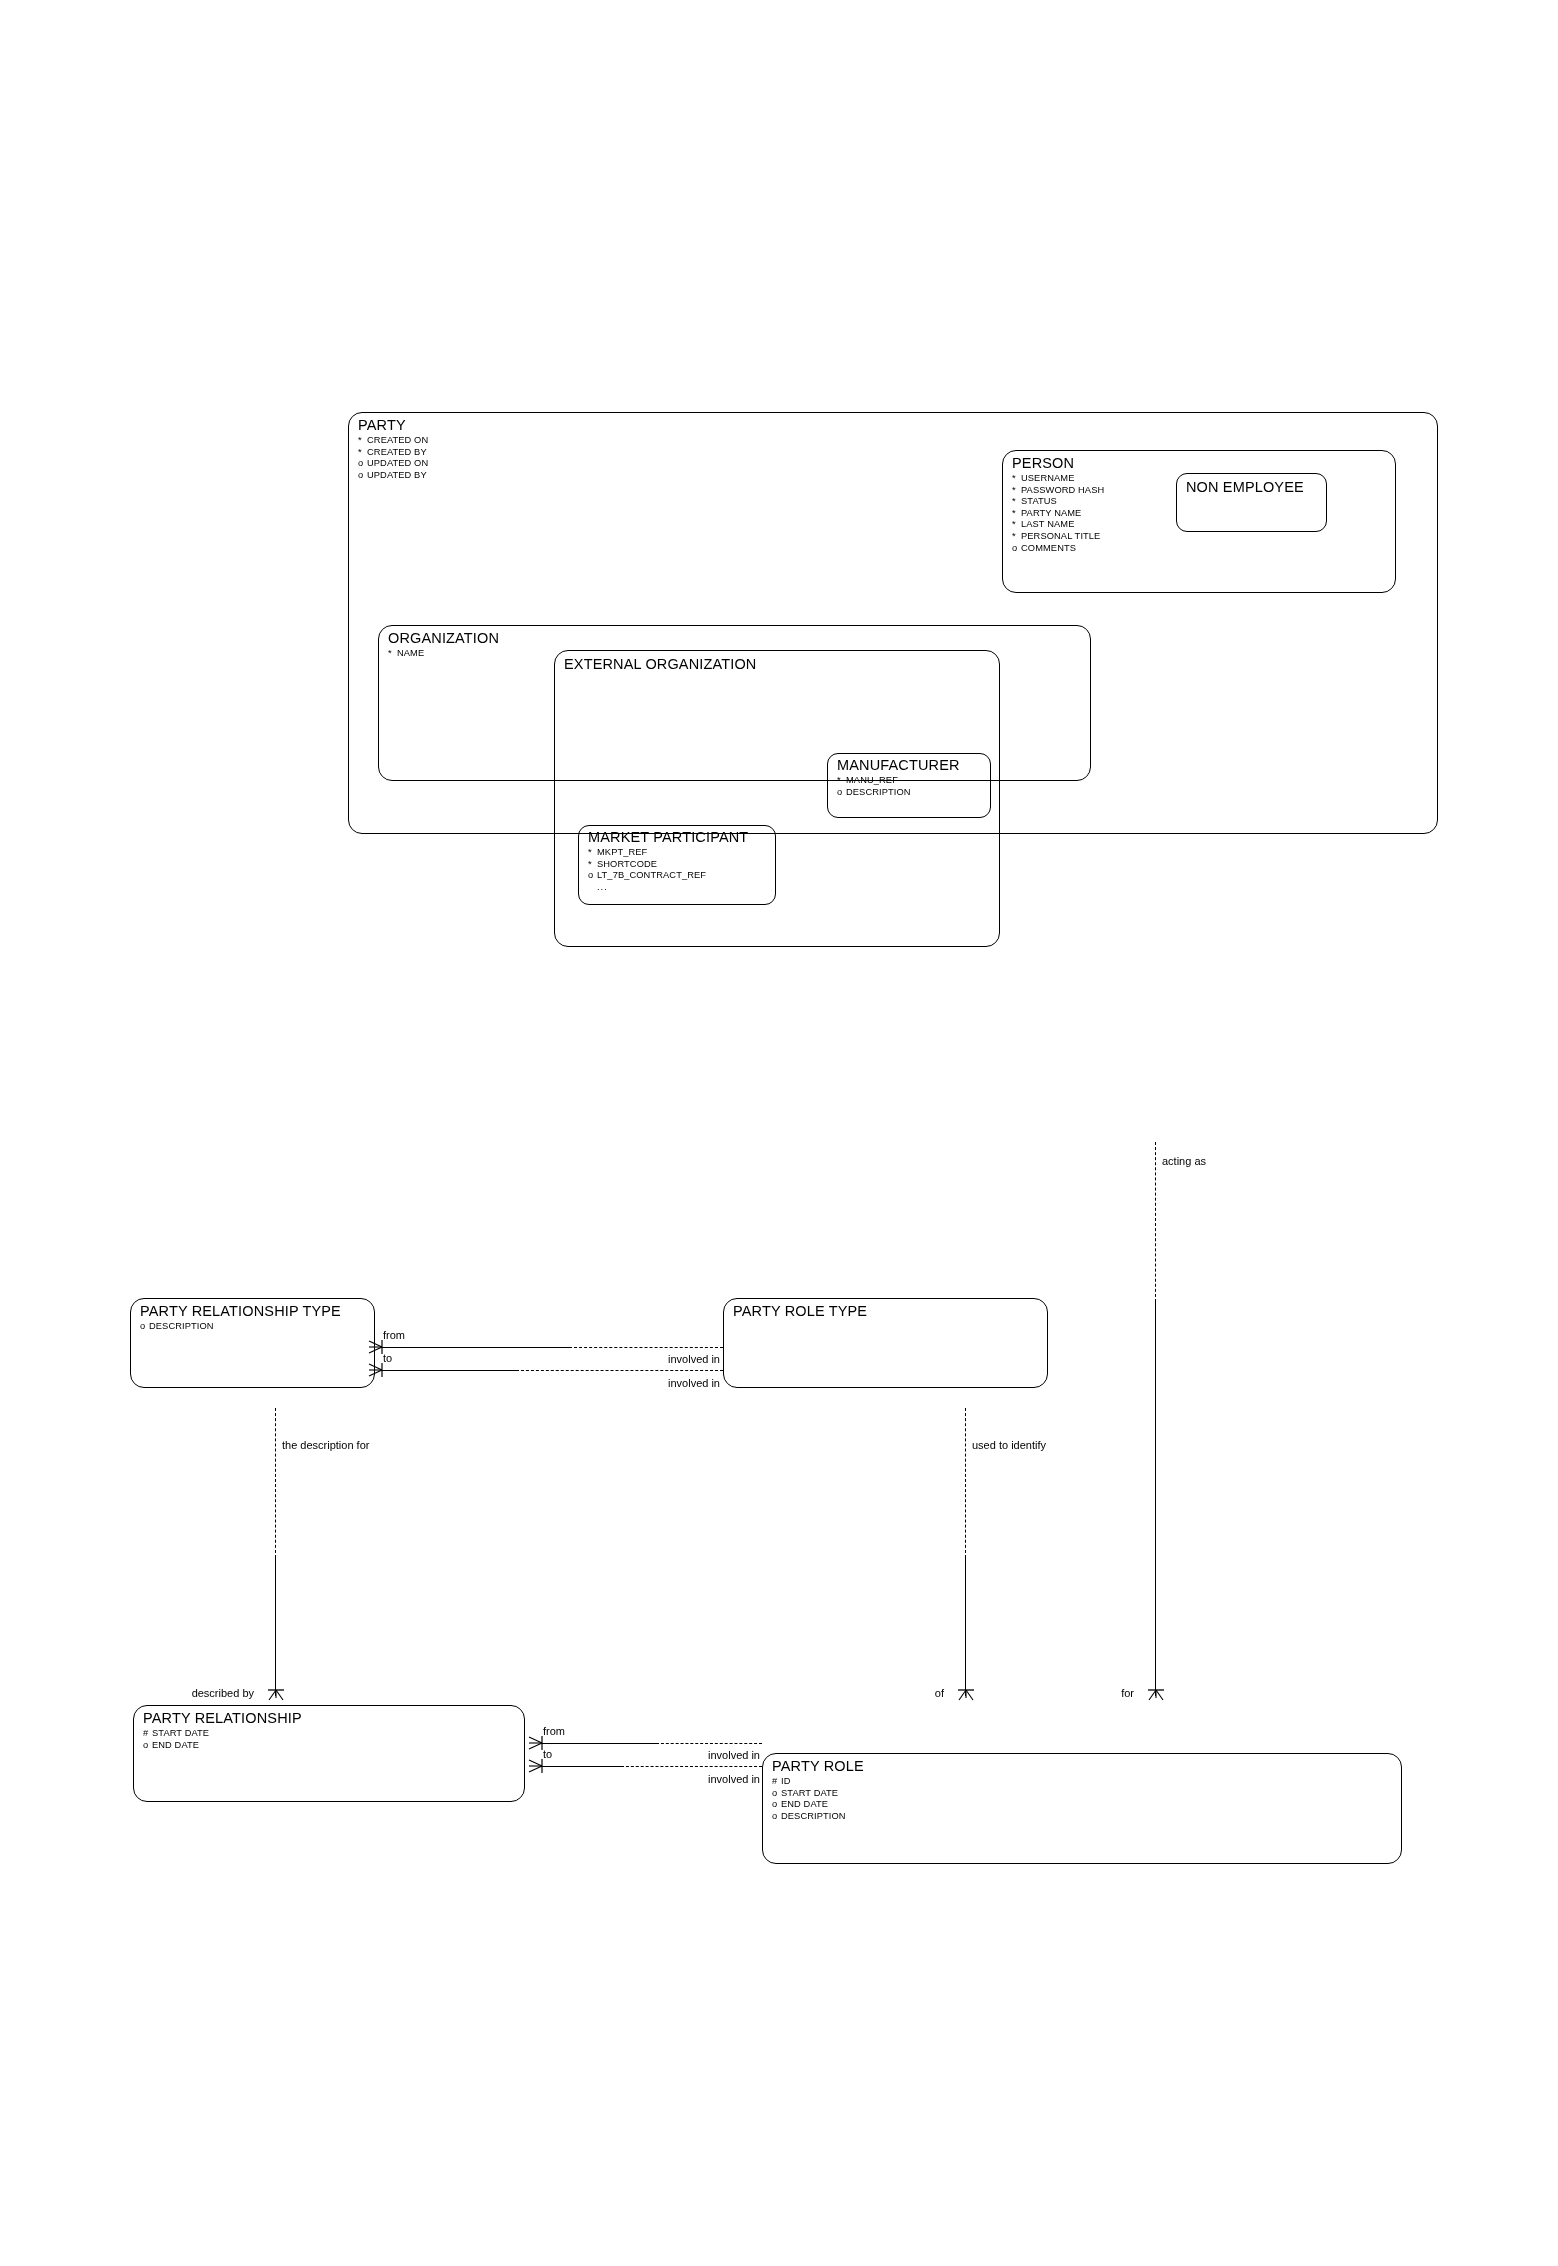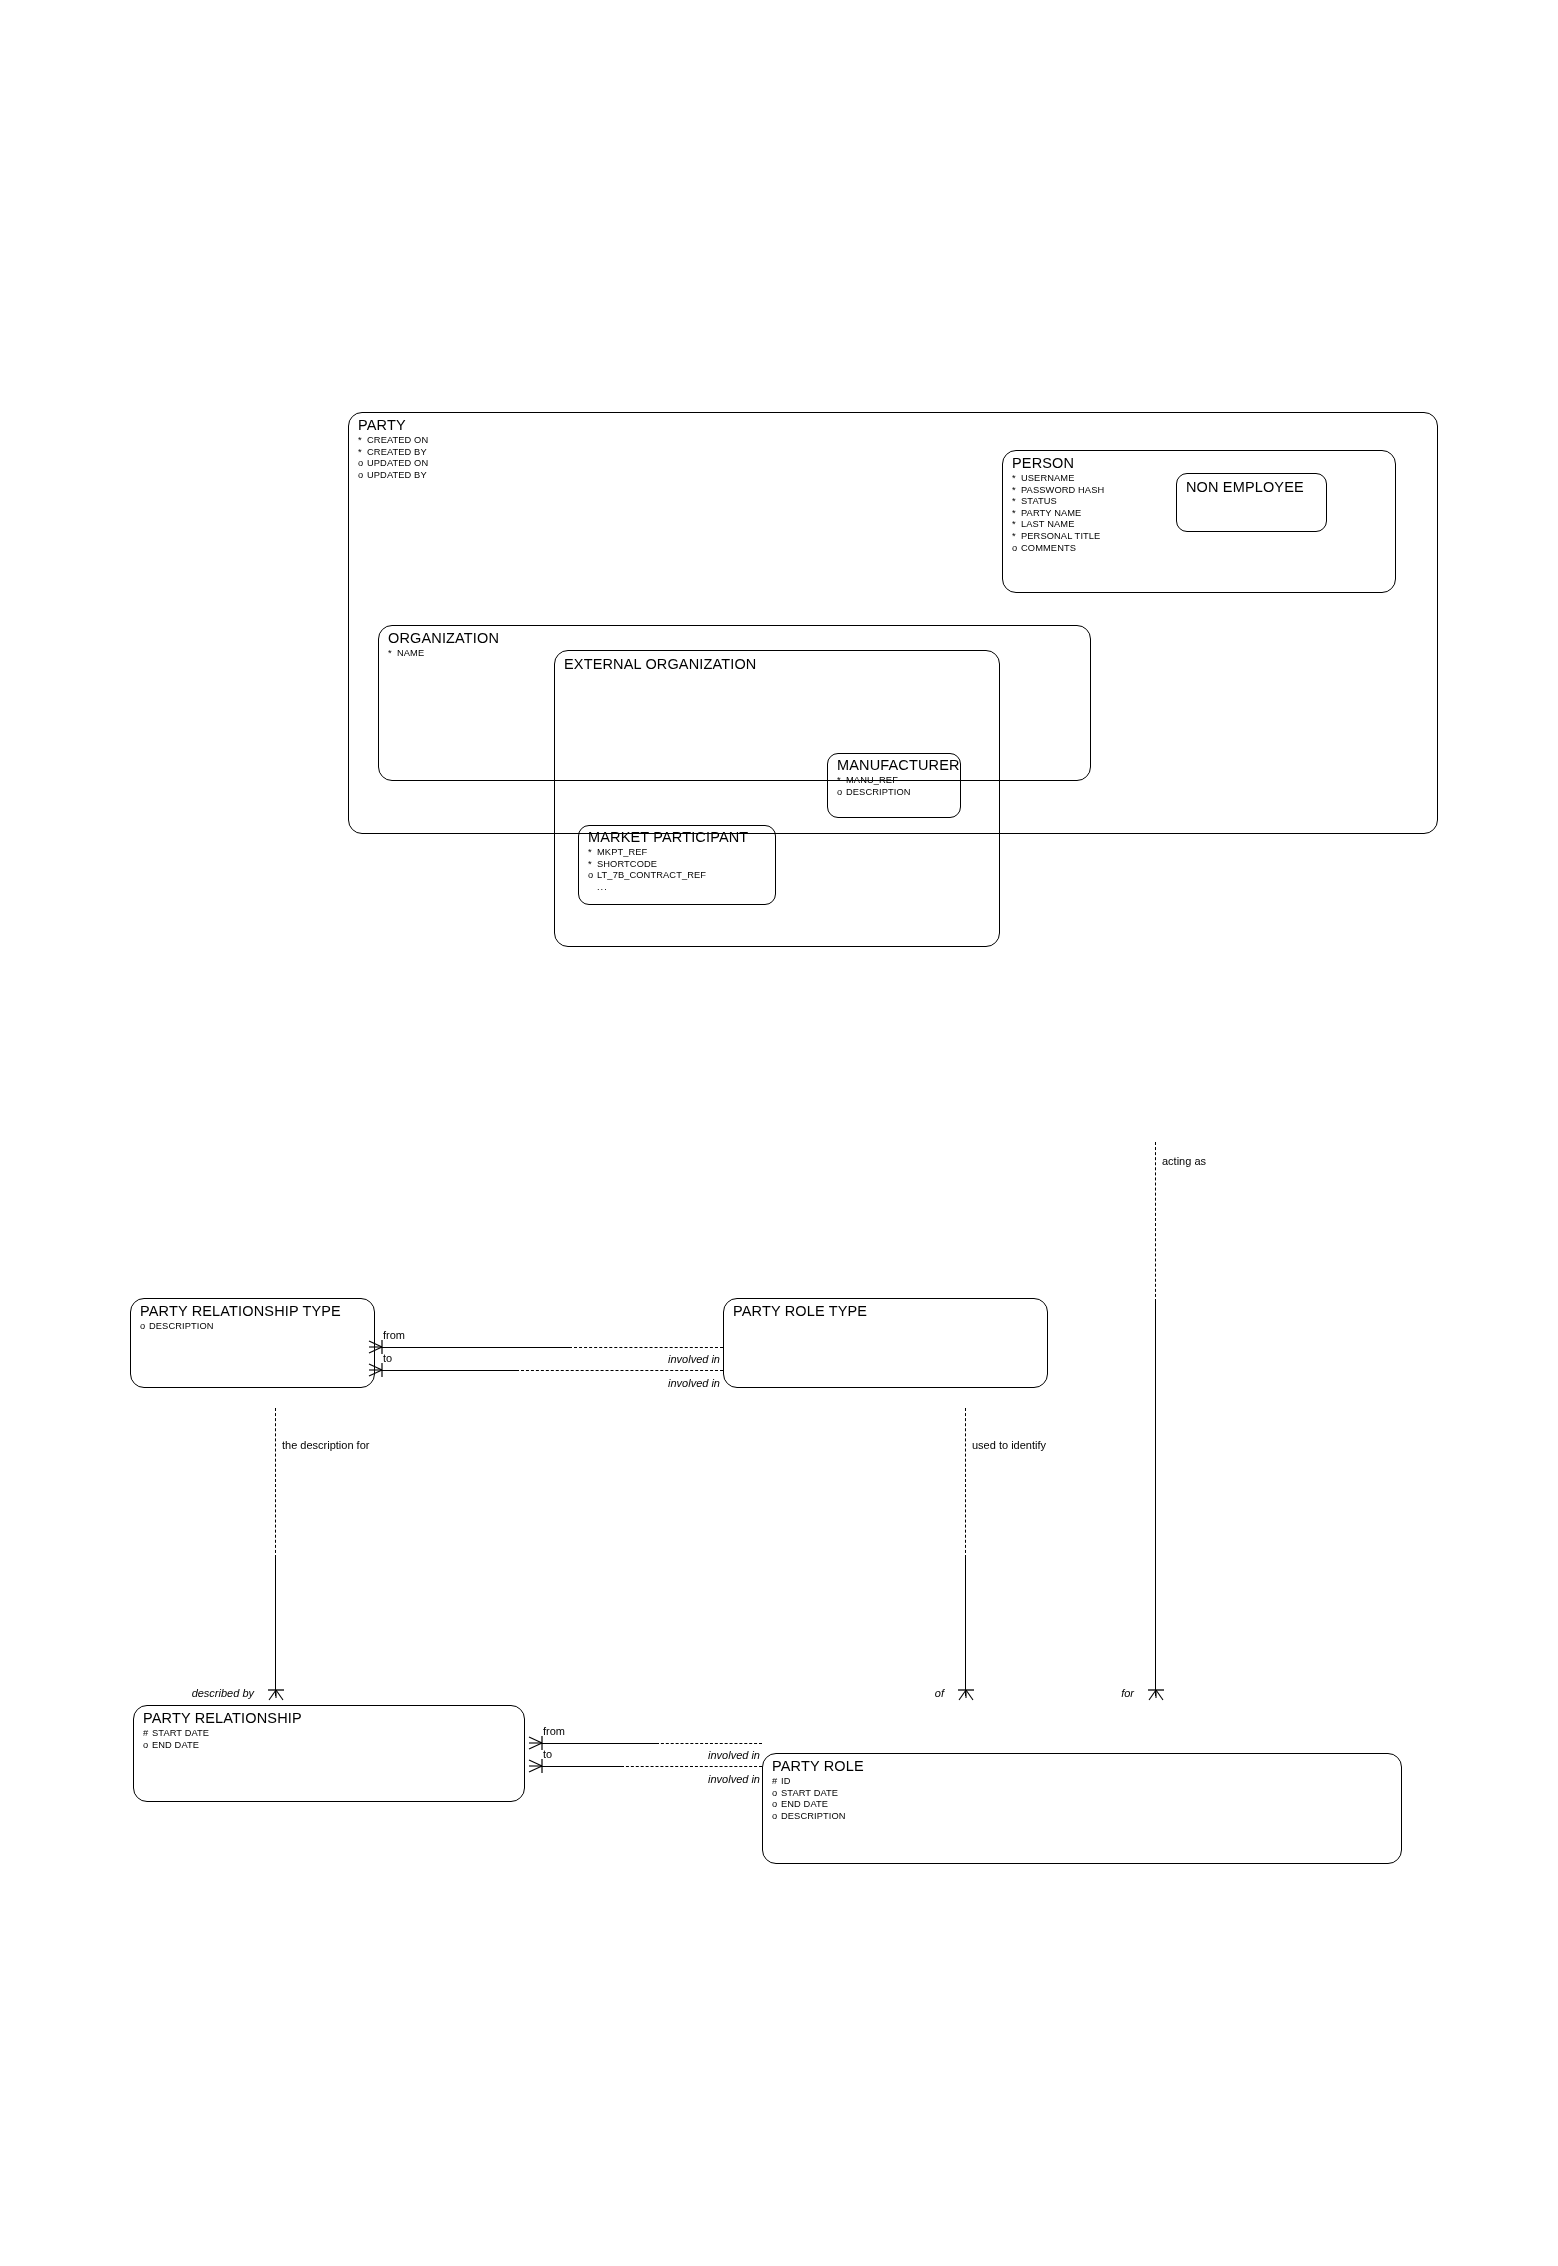--- a/index.html
+++ b/index.html
@@ -75,21 +75,20 @@
   }
   .rel-label {
     position: absolute;
     font-size: 11px;
     color: #000000;
     white-space: nowrap;
     line-height: 1;
   }
   .rel-label.right {
     text-align: right;
-    font-style: italic;
   }
   .crow {
     position: absolute;
   }
 </style>
 </head>
 <body>
 
 <div id="page">
 
@@ -124,21 +123,21 @@
     <div class="ent-title">ORGANIZATION</div>
     <div class="attrs">
       <div class="attr"><span class="mark">*</span><span>NAME</span></div>
     </div>
   </div>
 
   <div class="entity" style="left:554px; top:650px; width:446px; height:297px;text-align:center;">
     <div class="ent-title" style="top:5px;">EXTERNAL ORGANIZATION</div>
   </div>
 
-  <div class="entity" style="left:827px; top:753px; width:134px; height:65px; border-radius:11px;">
+  <div class="entity" style="left:827px; top:753px; width:164px; height:65px; border-radius:11px;">
     <div class="ent-title" style="top:3px;">MANUFACTURER</div>
     <div class="attrs" style="top:21px;">
       <div class="attr"><span class="mark">*</span><span>MANU_REF</span></div>
       <div class="attr"><span class="mark">o</span><span>DESCRIPTION</span></div>
     </div>
   </div>
 
   <div class="entity" style="left:578px; top:825px; width:198px; height:80px; border-radius:11px;">
     <div class="ent-title" style="top:3px;">MARKET PARTICIPANT</div>
     <div class="attrs" style="top:21px;">

